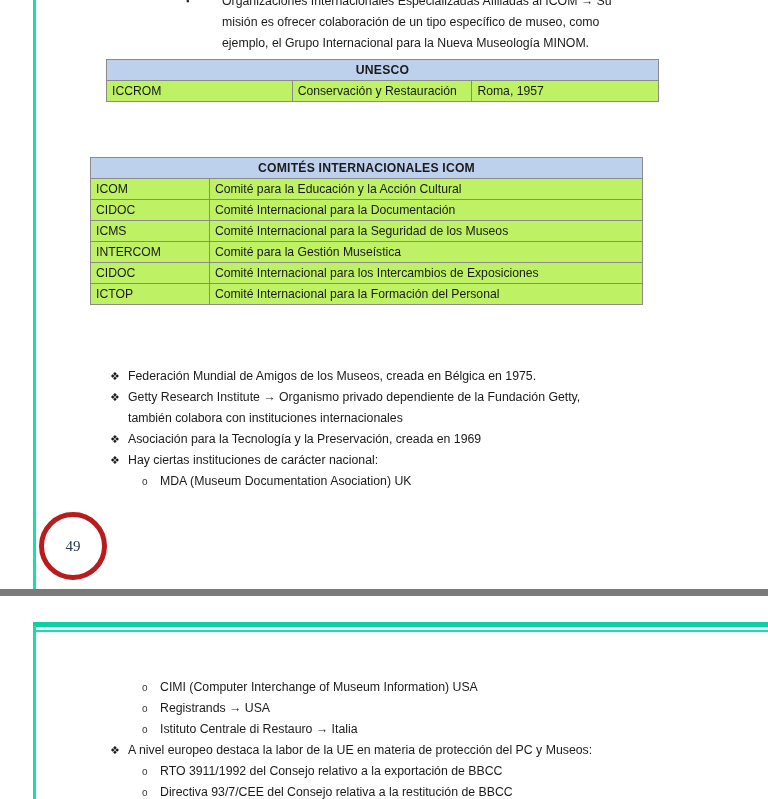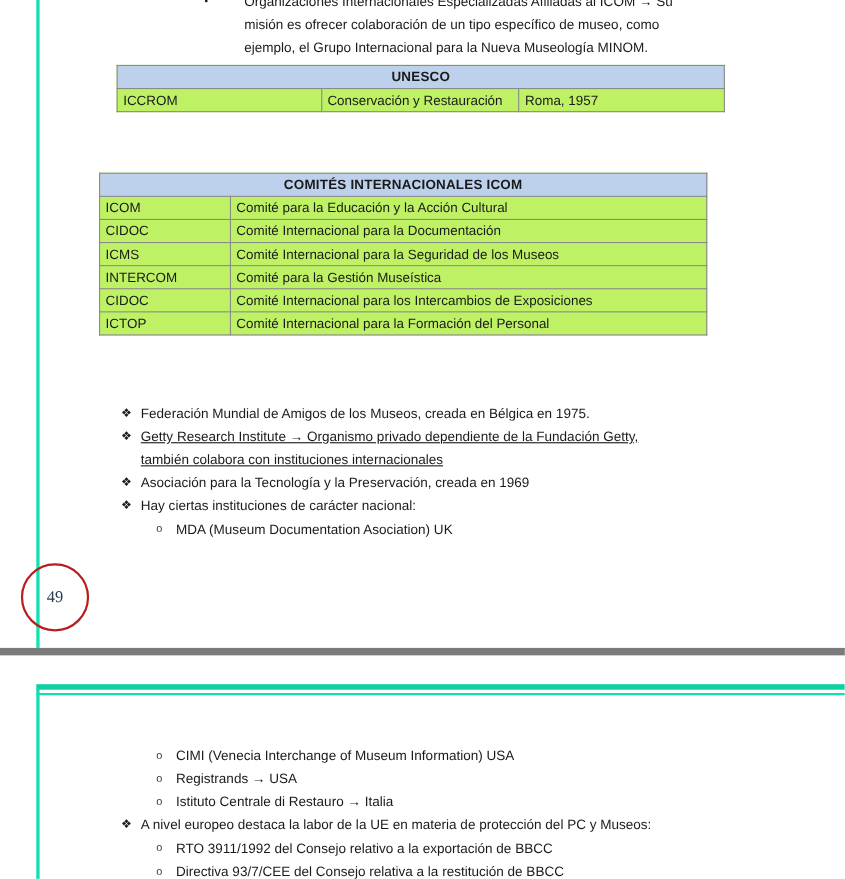--- a/index.html
+++ b/index.html
@@ -139,31 +139,30 @@
   .bullet-row.sub .marker {
     left: 50px;
     font-size: 10px;
     color: #3a3a3a;
   }
   .bullet-row .btext {
     display: block;
   }
   .bullet-row .btext.wrap {
     width: 490px;
-    text-decoration: underline;
   }
 
   
   .page-number {
     position: absolute;
-    left: 19px;
+    left: 39px;
     top: 512px;
     width: 58px;
     height: 58px;
-    border: 2px solid #b91c1c;
+    border: 5px solid #b91c1c;
     border-radius: 50%;
     background: transparent;
     display: flex;
     align-items: center;
     justify-content: center;
   }
   .page-number span {
     font-family: "Liberation Serif", serif;
     font-size: 15px;
     color: #2b3a52;
@@ -273,21 +272,21 @@
 
 <div class="page" id="page-50">
 
   <div class="teal-bar-thick"></div>
   <div class="teal-bar-thin"></div>
   <div class="vrule" id="vrule-50"></div>
 
   <div class="bullet-list" style="left:92px; top:81px;">
     <div class="bullet-row sub">
       <span class="marker">o</span>
-      <span class="btext">CIMI (Venecia Interchange of Museum Information) USA</span>
+      <span class="btext">CIMI (Computer Interchange of Museum Information) USA</span>
     </div>
     <div class="bullet-row sub">
       <span class="marker">o</span>
       <span class="btext">Registrands → USA</span>
     </div>
     <div class="bullet-row sub">
       <span class="marker">o</span>
       <span class="btext">Istituto Centrale di Restauro → Italia</span>
     </div>
     <div class="bullet-row">

